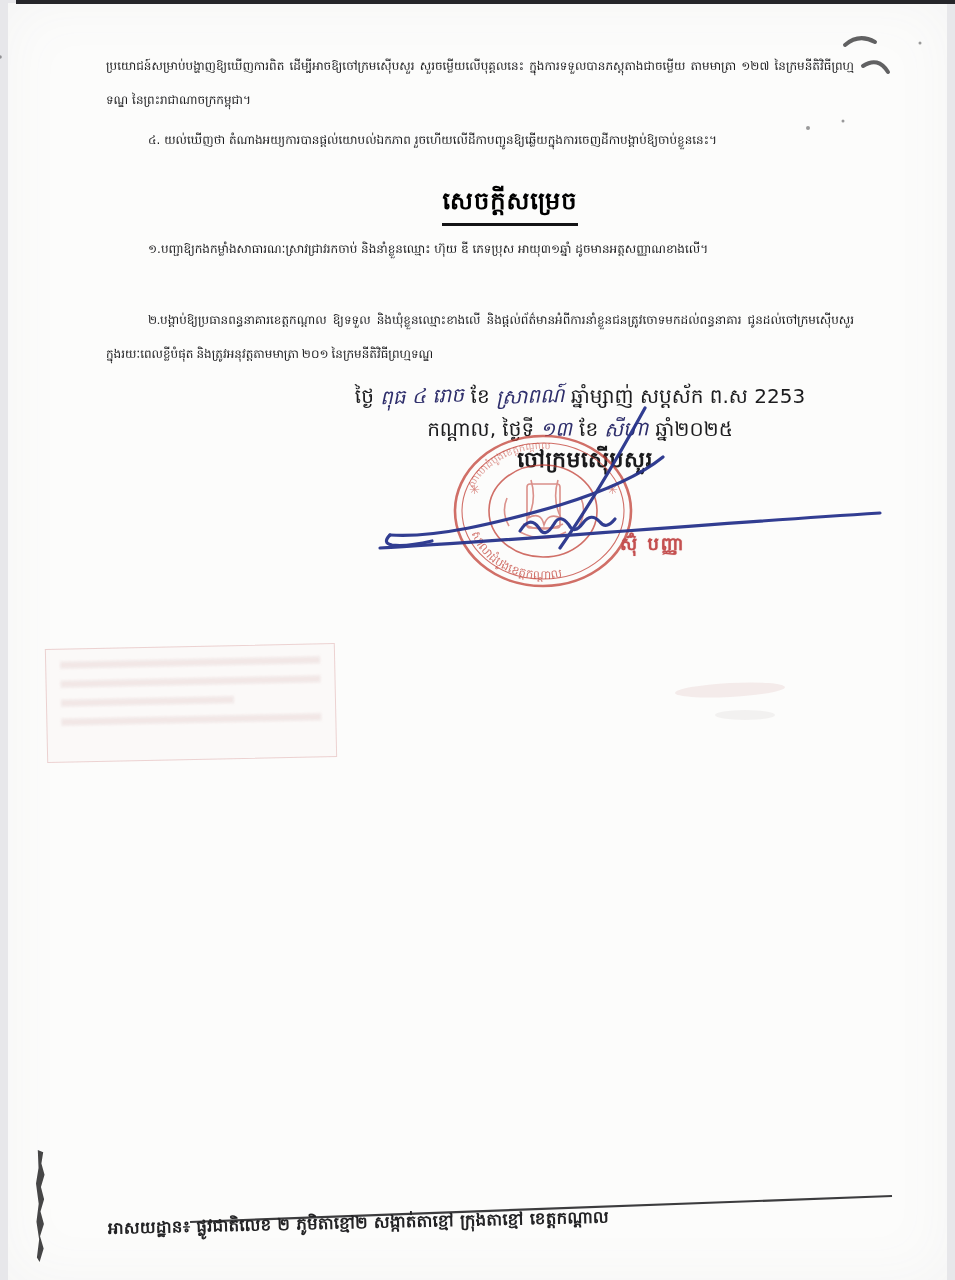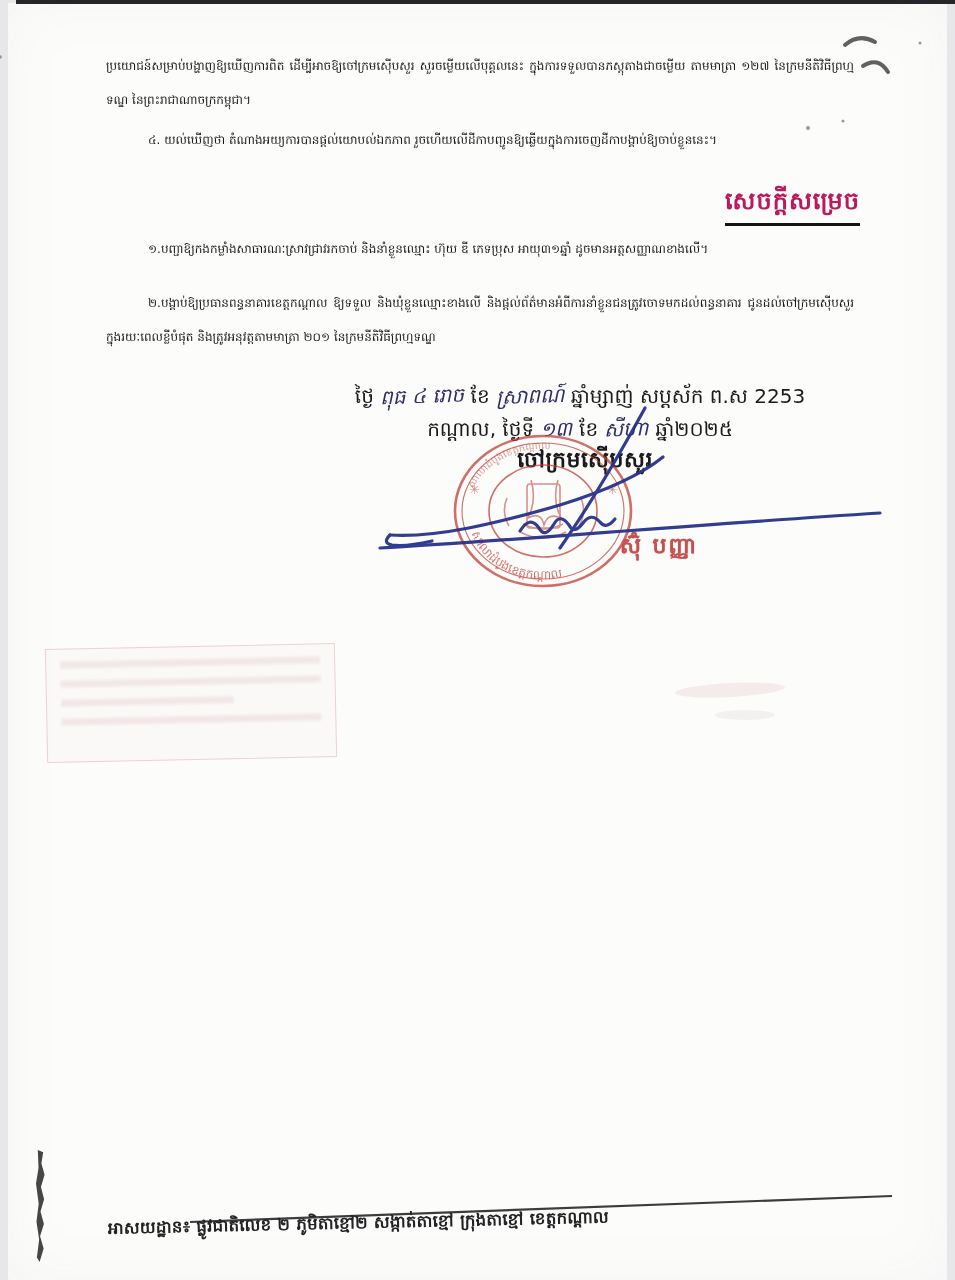--- a/index.html
+++ b/index.html
@@ -18,22 +18,22 @@
     position:absolute;left:16px;top:0;width:939px;height:4px;
     background:#26262a;
   }
   .para{
     position:absolute;left:106px;width:748px;
     font-size:12px;line-height:33.5px;text-align:justify;
     color:#1b1b1d;
   }
   .indent{text-indent:42px;}
   .heading{
-    position:absolute;left:160px;top:186px;width:700px;text-align:right;
-    font-size:24px;font-weight:bold;color:#be185d;
+    position:absolute;left:160px;top:186px;width:700px;text-align:center;
+    font-size:24px;font-weight:bold;color:#000000;
   }
   .heading span{
     display:inline-block;border-bottom:3px solid #141416;padding-bottom:2px;
     letter-spacing:1px;
   }
   .dateblock{
     position:absolute;left:330px;top:380px;width:500px;text-align:center;
     font-size:20px;line-height:33px;color:#1b1b1d;
   }
   .hw{
@@ -41,21 +41,21 @@
     color:#2e2e6b;display:inline-block;transform:rotate(-2deg);
   }
   .judge-title{
     position:absolute;left:440px;top:446px;width:290px;text-align:center;
     font-weight:bold;font-size:22px;color:#1a1a1c;letter-spacing:0.5px;
   }
   .seal-svg{position:absolute;left:447px;top:428px;}
   .sig-svg{position:absolute;left:375px;top:400px;}
   .stamp-name{
     position:absolute;left:620px;top:532px;
-    font-weight:bold;font-size:22px;color:#c45050;
+    font-weight:bold;font-size:18px;color:#c45050;
     text-shadow:0 0 1px rgba(196,80,80,0.6);
     letter-spacing:2px;
   }
   .faded-stamp{
     position:absolute;left:46px;top:646px;width:288px;height:112px;
     border:1.5px solid rgba(205,130,130,0.33);
     transform:rotate(-1.2deg);
     background:rgba(230,200,200,0.05);
   }
   .faded-line{
@@ -85,21 +85,21 @@
 <div class="top-edge"></div>
 
 <div class="para" style="top:50px;">ប្រយោជន៍សម្រាប់បង្ហាញឱ្យឃើញការពិត ដើម្បីអាចឱ្យចៅក្រមស៊ើបសួរ សួរចម្លើយលើបុគ្គលនេះ ក្នុងការទទួលបានភស្តុតាងជាចម្លើយ តាមមាត្រា ១២៧ នៃក្រមនីតិវិធីព្រហ្មទណ្ឌ នៃព្រះរាជាណាចក្រកម្ពុជា។</div>
 <div class="para indent" style="top:124px;">៤. យល់ឃើញថា តំណាងអយ្យការបានផ្ដល់យោបល់ឯកភាព រួចហើយលើដីកាបញ្ជូនឱ្យឆ្លើយក្នុងការចេញដីកាបង្គាប់ឱ្យចាប់ខ្លួននេះ។</div>
 
 <div class="heading">
   <span>សេចក្ដីសម្រេច</span>
 </div>
 
 <div class="para indent" style="top:233px;">១.បញ្ជាឱ្យកងកម្លាំងសាធារណៈស្រាវជ្រាវរកចាប់ និងនាំខ្លួនឈ្មោះ ហ៊ុយ ឌី ភេទប្រុស អាយុ៣១ឆ្នាំ ដូចមានអត្តសញ្ញាណខាងលើ។</div>
-<div class="para indent" style="top:287px;">២.បង្គាប់ឱ្យប្រធានពន្ធនាគារខេត្តកណ្ដាល ឱ្យទទួល និងឃុំខ្លួនឈ្មោះខាងលើ និងផ្ដល់ព័ត៌មានអំពីការនាំខ្លួនជនត្រូវចោទមកដល់ពន្ធនាគារ ជូនដល់ចៅក្រមស៊ើបសួរ ក្នុងរយៈពេលខ្លីបំផុត និងត្រូវអនុវត្តតាមមាត្រា ២០១ នៃក្រមនីតិវិធីព្រហ្មទណ្ឌ</div>
+<div class="para indent" style="top:304px;font-family:Liberation Serif, serif;">២.បង្គាប់ឱ្យប្រធានពន្ធនាគារខេត្តកណ្ដាល ឱ្យទទួល និងឃុំខ្លួនឈ្មោះខាងលើ និងផ្ដល់ព័ត៌មានអំពីការនាំខ្លួនជនត្រូវចោទមកដល់ពន្ធនាគារ ជូនដល់ចៅក្រមស៊ើបសួរ ក្នុងរយៈពេលខ្លីបំផុត និងត្រូវអនុវត្តតាមមាត្រា ២០១ នៃក្រមនីតិវិធីព្រហ្មទណ្ឌ</div>
 
 <div class="dateblock">
   <div>
     <span>ថ្ងៃ</span>
     <span class="hw">ពុធ ៤ រោច</span>
     <span>ខែ</span>
     <span class="hw">ស្រាពណ៍</span>
     <span>ឆ្នាំម្សាញ់ សប្តស័ក ព.ស 2253</span>
   </div>
   <div>

